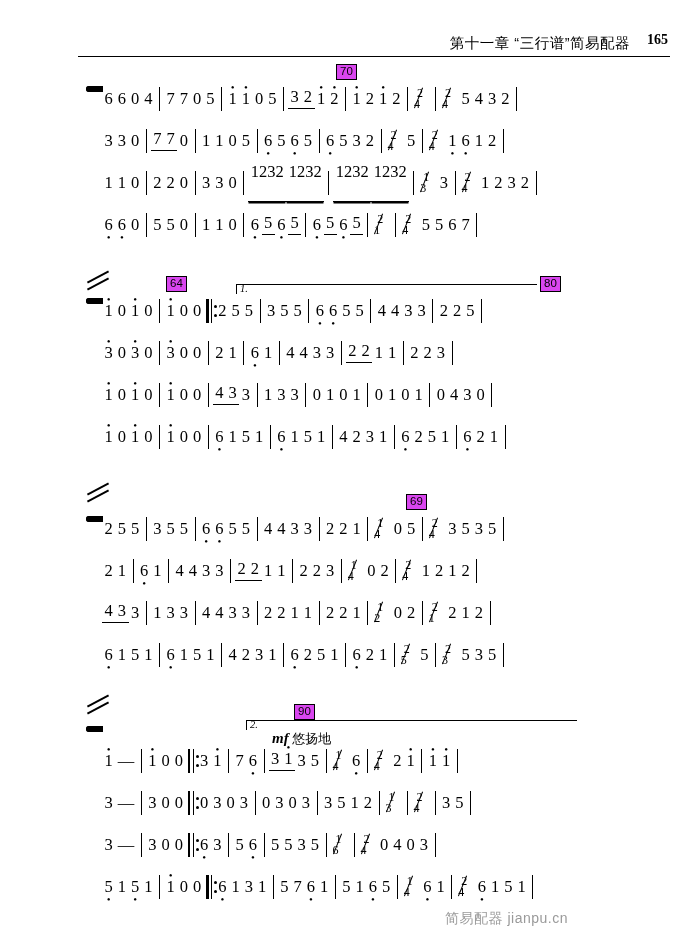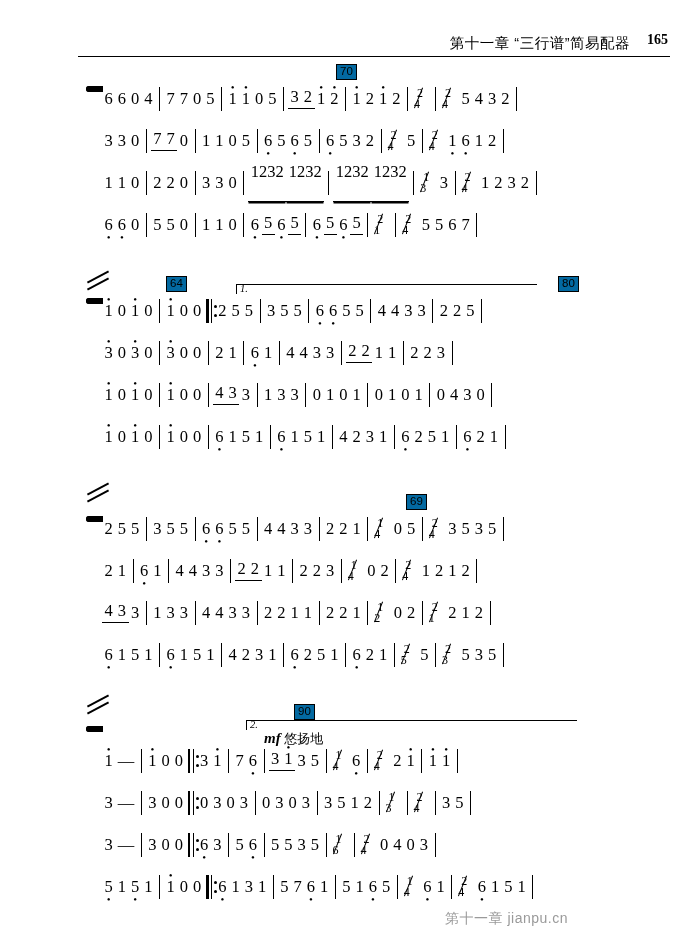--- a/index.html
+++ b/index.html
@@ -169,21 +169,21 @@
     transform: rotate(22deg);
   }
   
   .rehearsal {
     position: absolute;
     font-size: 11.5px;
     font-family: "Liberation Sans", sans-serif;
     border: 1.2px solid #000;
     padding: 0px 3px 1px 3px;
     line-height: 1.15;
-    background: #0369a1;
+    background: #d946ef;
   }
   
   .volta {
     position: absolute;
     border-top: 1.4px solid #000;
     border-left: 1.4px solid #000;
     height: 9px;
   }
   .volta-label {
     position: absolute;
@@ -241,20 +241,21 @@
   .sep1 { top: 272px; }
   .sep2 { top: 484px; }
   .sep3 { top: 696px; }
 
   
   .expr {
     position: absolute;
     font-size: 13px;
     font-family: "Liberation Sans", sans-serif;
     white-space: nowrap;
+    margin-left: 8px;
   }
   .dyn {
     font-family: "Liberation Serif", serif;
     font-style: italic;
     font-weight: bold;
     font-size: 15px;
   }
   
   .watermark {
     position: absolute;
@@ -465,21 +466,21 @@
   <div class="sep sep1">
       <span class="s1"></span>
       <span class="s2"></span>
     </div>
 
   <div class="system sys2">
     <div class="brace"></div>
     <div class="brace2"></div>
 
     <div class="rehearsal" style="left:80px; top:-14px;">64</div>
-    <div class="rehearsal" style="left:472px; top:-14px;">80</div>
+    <div class="rehearsal" style="left:454px; top:-14px;">80</div>
 
     <div class="volta" style="left:150px; top:-6px; width:300px;">
       <span class="volta-label">1.</span>
     </div>
 
     <div class="staff-rows">
 
       <div class="row">
         <div class="measures" style="left:0px;">
           <span class="note dot-over">1</span>
@@ -1033,15 +1034,15 @@
           <span class="note">1</span>
           <span class="note">5</span>
           <span class="note">1</span>
           <span class="bar"></span>
         </div>
       </div>
 
     </div>
   </div>
 
-  <div class="watermark">第十一章 jianpu.cn</div>
+  <div class="watermark">简易配器 jianpu.cn</div>
 
 </div>
 
 </body></html>

